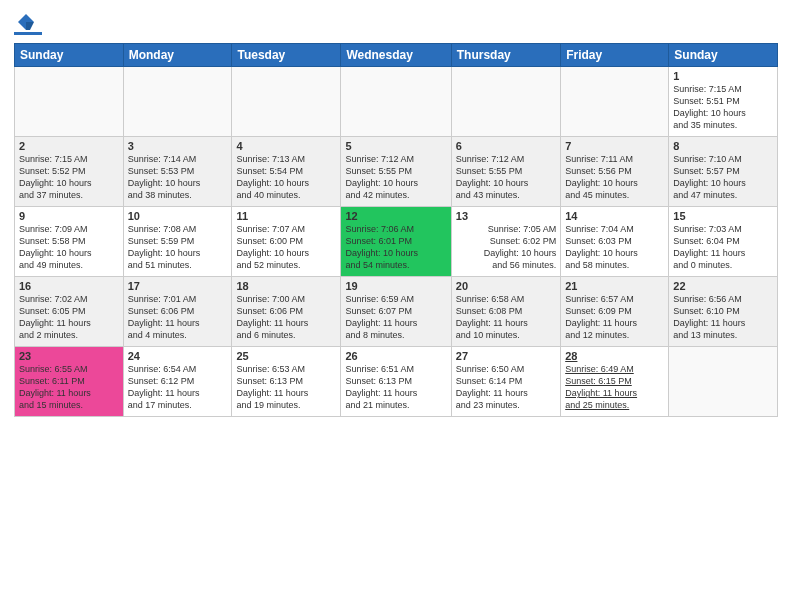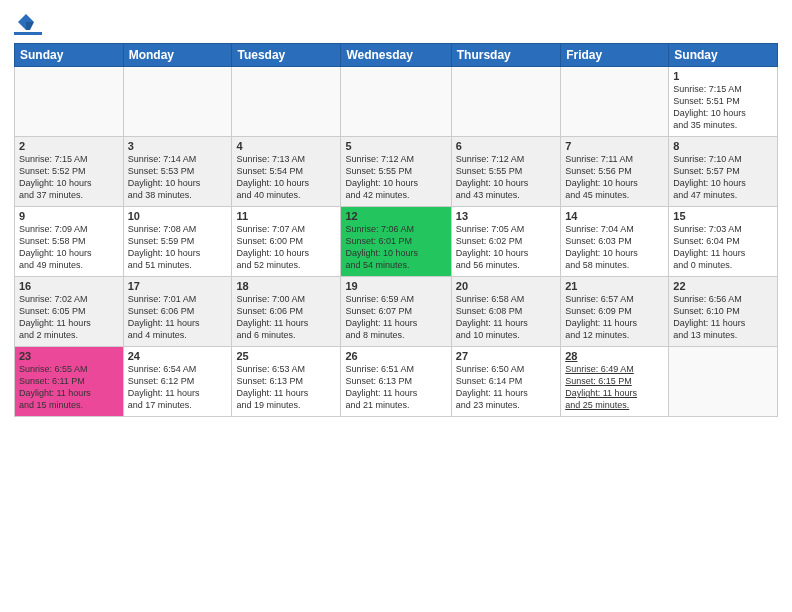--- a/index.html
+++ b/index.html
@@ -230,21 +230,21 @@
           </td>
           <td style="background: #22c55e; margin-left: 32px;">
             <span class="day-num">12</span>
             <div class="day-info" style="white-space: pre-line;">Sunrise: 7:06 AM
 Sunset: 6:01 PM
 Daylight: 10 hours
 and 54 minutes.</div>
           </td>
           <td style="background: rgb(255, 255, 255);">
             <span class="day-num">13</span>
-            <div class="day-info" style="white-space: pre-line;">Sunrise: 7:05 AM
+            <div class="day-info" style="white-space: pre-line; text-align: right;">Sunrise: 7:05 AM
 Sunset: 6:02 PM
 Daylight: 10 hours
 and 56 minutes.</div>
           </td>
           <td style="background: rgb(255, 255, 255);">
             <span class="day-num">14</span>
             <div class="day-info" style="white-space: pre-line;">Sunrise: 7:04 AM
 Sunset: 6:03 PM
 Daylight: 10 hours
 and 58 minutes.</div>

